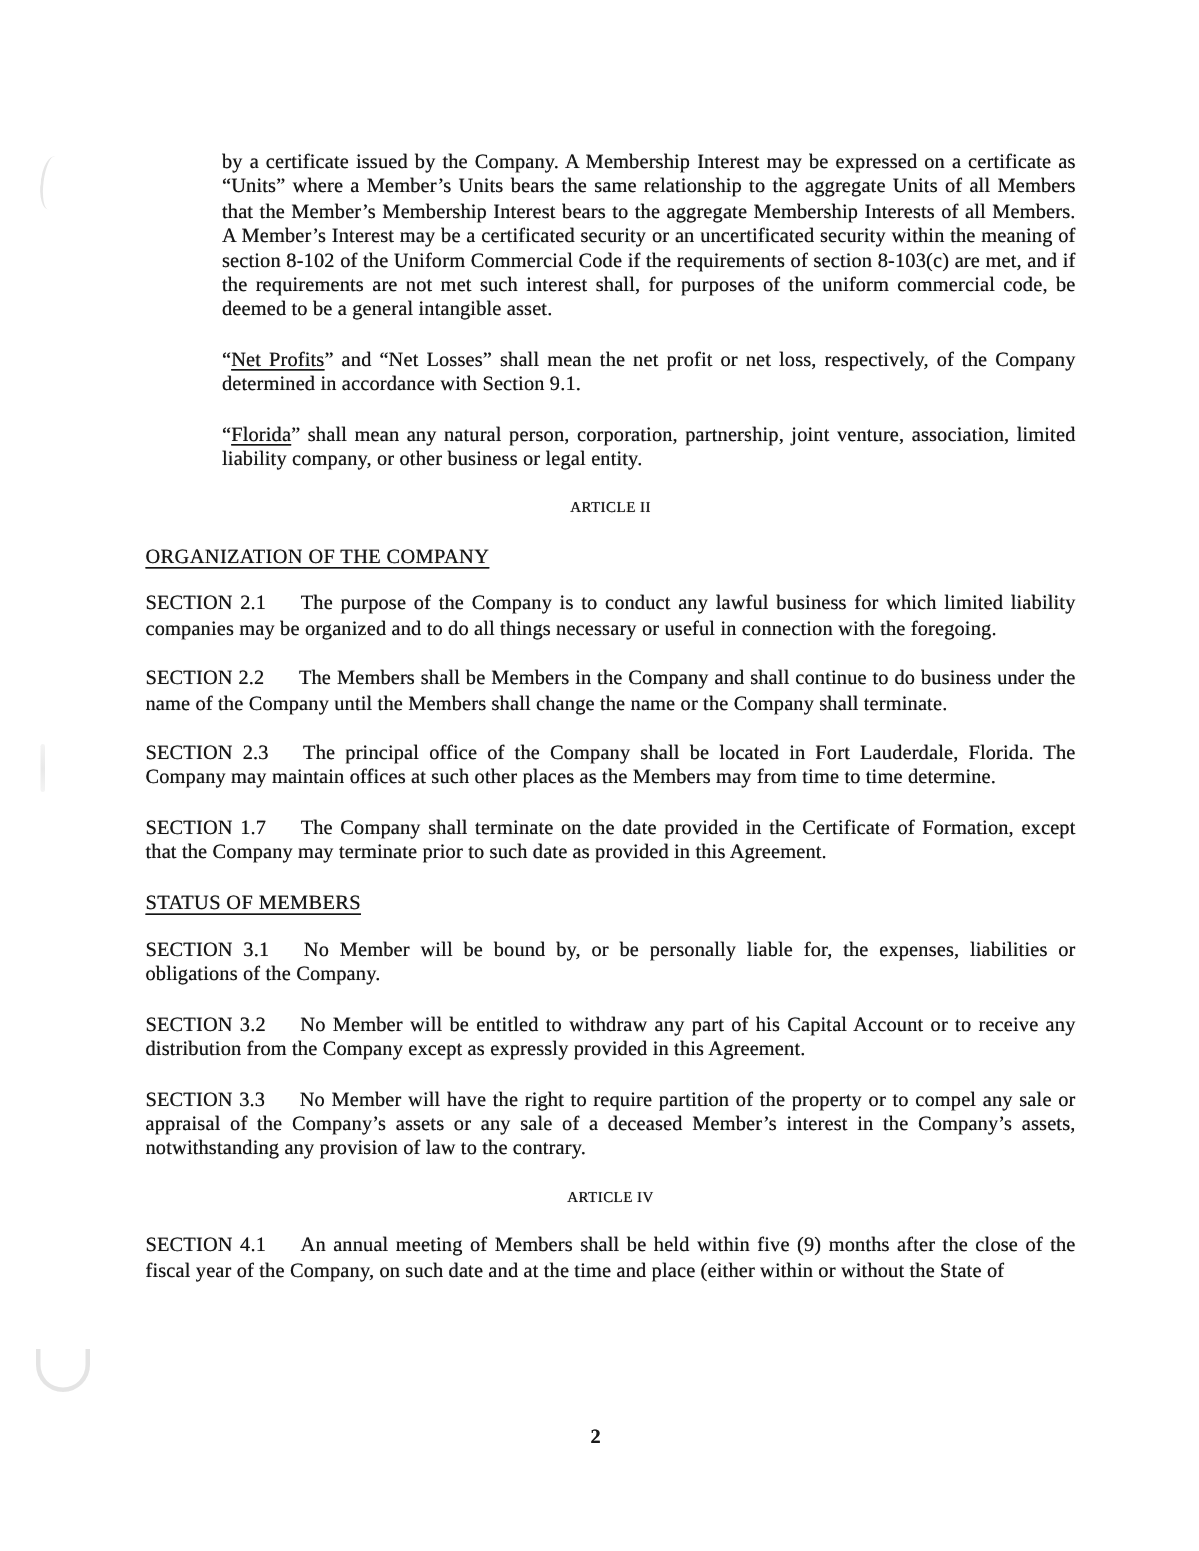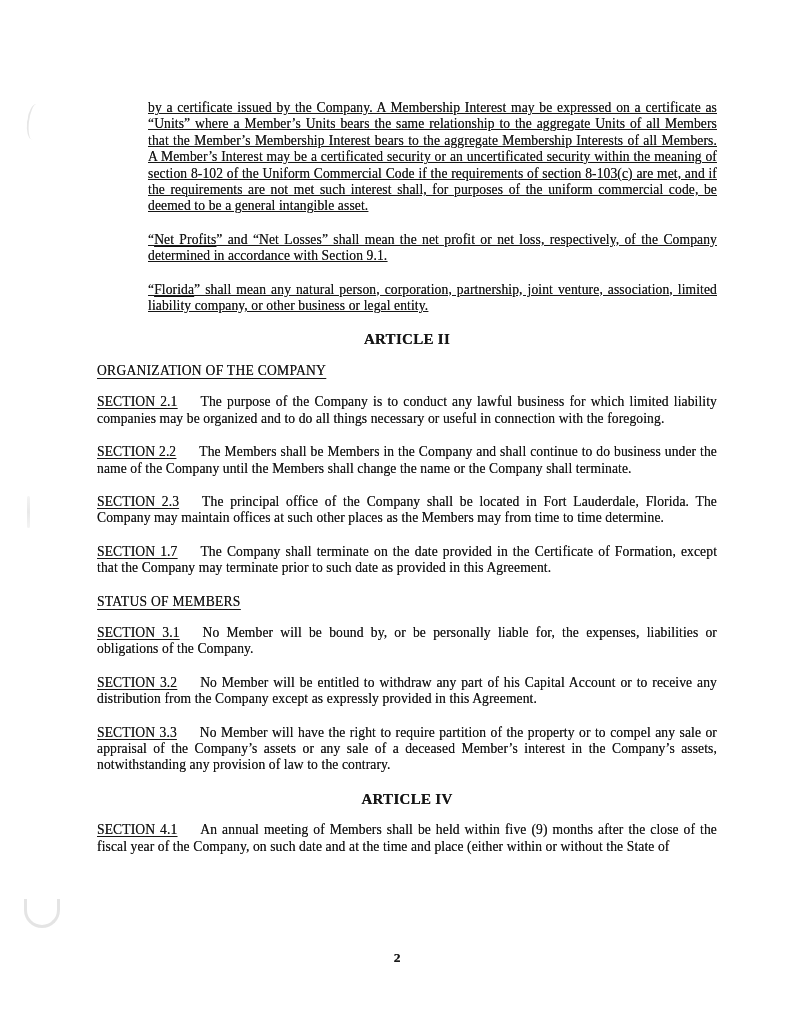--- a/index.html
+++ b/index.html
@@ -24,45 +24,44 @@
 
   .para {
     margin: 0 0 17px 0;
     font-size: 13.6px;
     line-height: 16.4px;
     text-align: justify;
     text-align-last: left;
     letter-spacing: 0.1px;
     text-shadow: 0 0 0.45px rgba(10,10,10,0.72); 
   }
-  .para.indent { padding-left: 51px; text-decoration: underline; }
+  .para.indent { padding-left: 51px; }
 
   .u { text-decoration: underline; text-underline-offset: 2px; }
 
   .article {
-    font-size: 15px;
+    font-size: 10px;
     line-height: 16.4px;
-    font-weight: 700;
+    font-weight: 400;
     text-align: center;
     margin: 3px 0 15px 0;
     letter-spacing: 0.3px;
     text-shadow: 0 0 0.5px rgba(10,10,10,0.8);
   }
   .subheading {
     font-size: 13.6px;
     line-height: 16.4px;
     font-weight: 400;
     text-decoration: underline;
     text-underline-offset: 2.5px;
     margin: 0 0 15px 0;
     letter-spacing: 0.25px;
     text-shadow: 0 0 0.45px rgba(10,10,10,0.72);
   }
   .section-label {
-    text-decoration: underline;
     text-underline-offset: 2px;
     margin-right: 23px;
     white-space: nowrap;
   }
 
   .page-number {
     position: absolute;
     top: 950px;
     left: 0;
     width: 794px;

